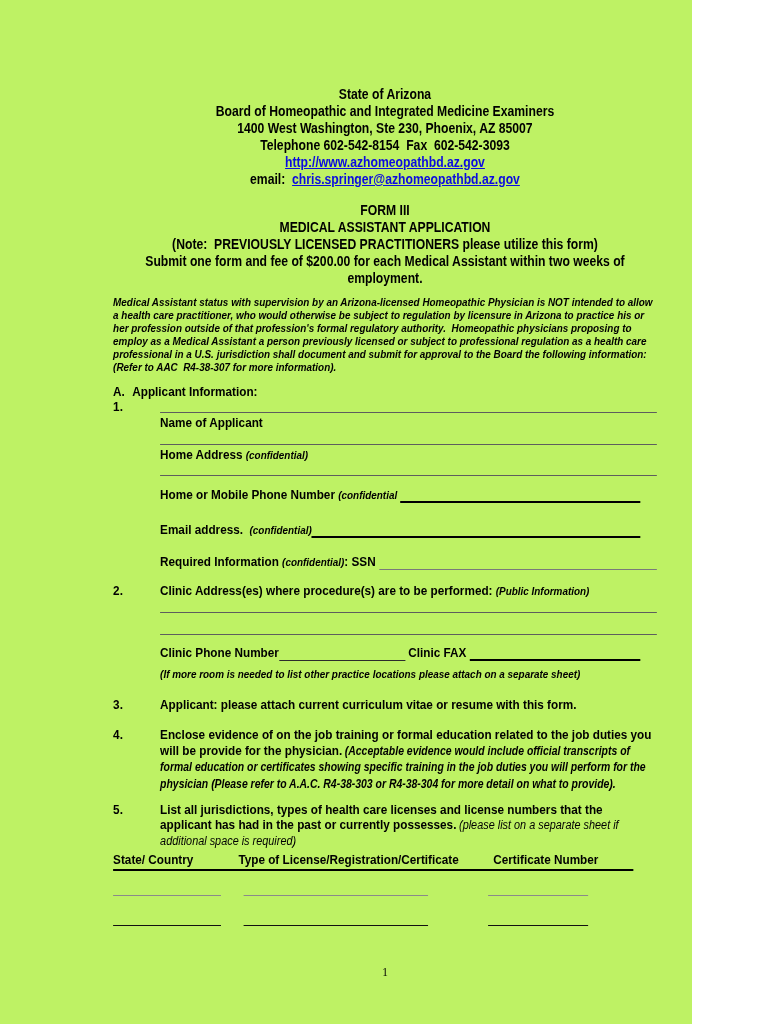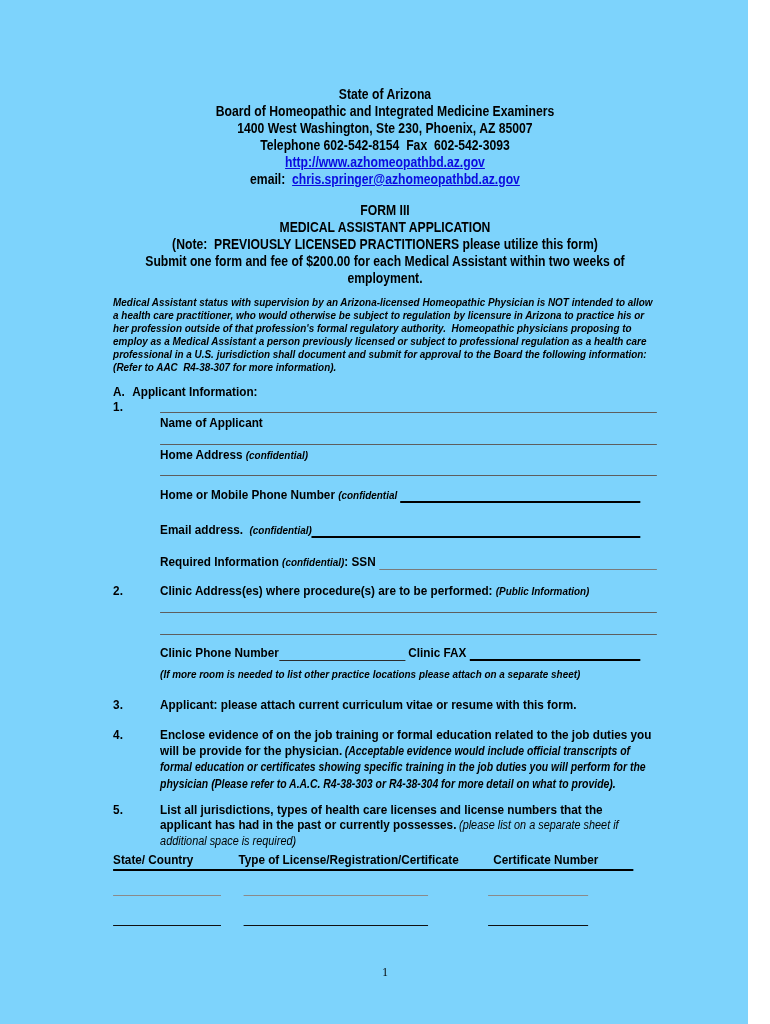--- a/index.html
+++ b/index.html
@@ -1,16 +1,16 @@
 <!DOCTYPE html>
 <html><head>
 <meta charset="utf-8">
 <style>
   html,body{margin:0;padding:0;background:#fff;}
-  .page{position:relative;width:748px;height:1024px;background:#7dd3fc;overflow:hidden;}
+  .page{position:relative;width:692px;height:1024px;background:#bef264;overflow:hidden;}
   
   .squeeze{transform:scaleX(0.87);transform-origin:0 0;width:885px;}
   .content{margin:86px 0 0 130px;width:625px;font-family:"Liberation Sans",sans-serif;
            font-weight:bold;color:#000;}
   .ws{white-space:pre-wrap;}
   .center{text-align:center;}
   .hdr{font-size:14px;line-height:17px;}
   .link{color:#0b0be0;text-decoration:underline;cursor:pointer;}
   .title-block{margin-top:14px;font-size:14px;line-height:17px;}
   .intro{margin-top:9px;font-size:11.4px;line-height:12.9px;font-style:italic;text-align:left;}

